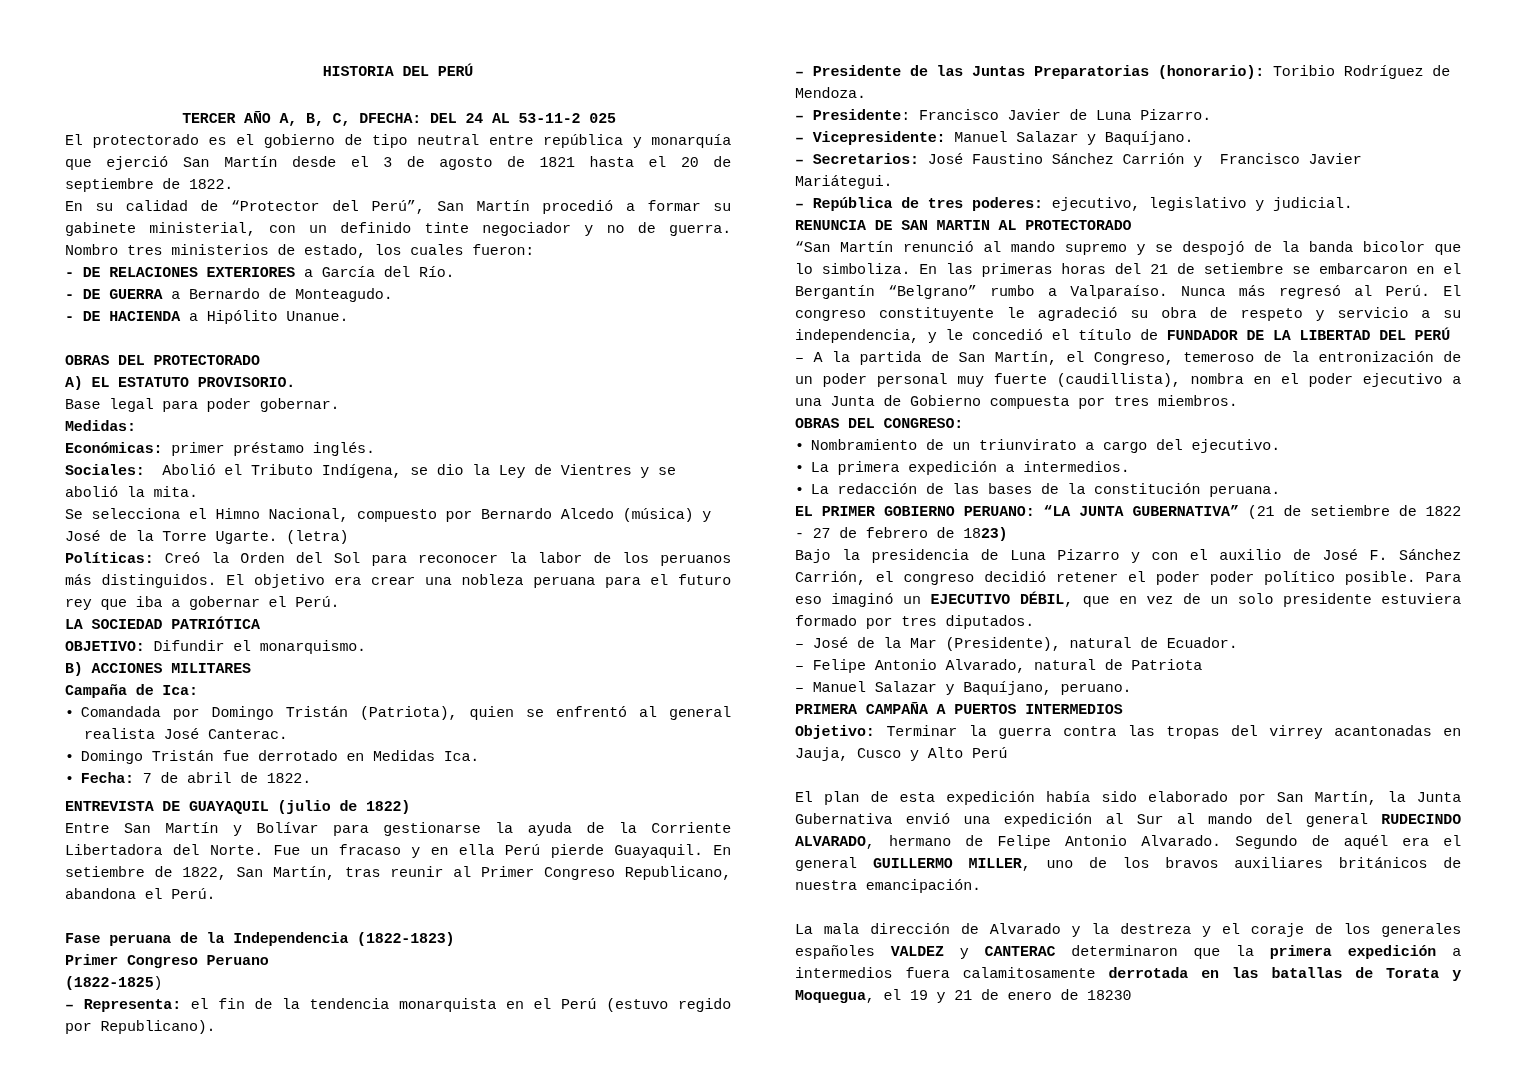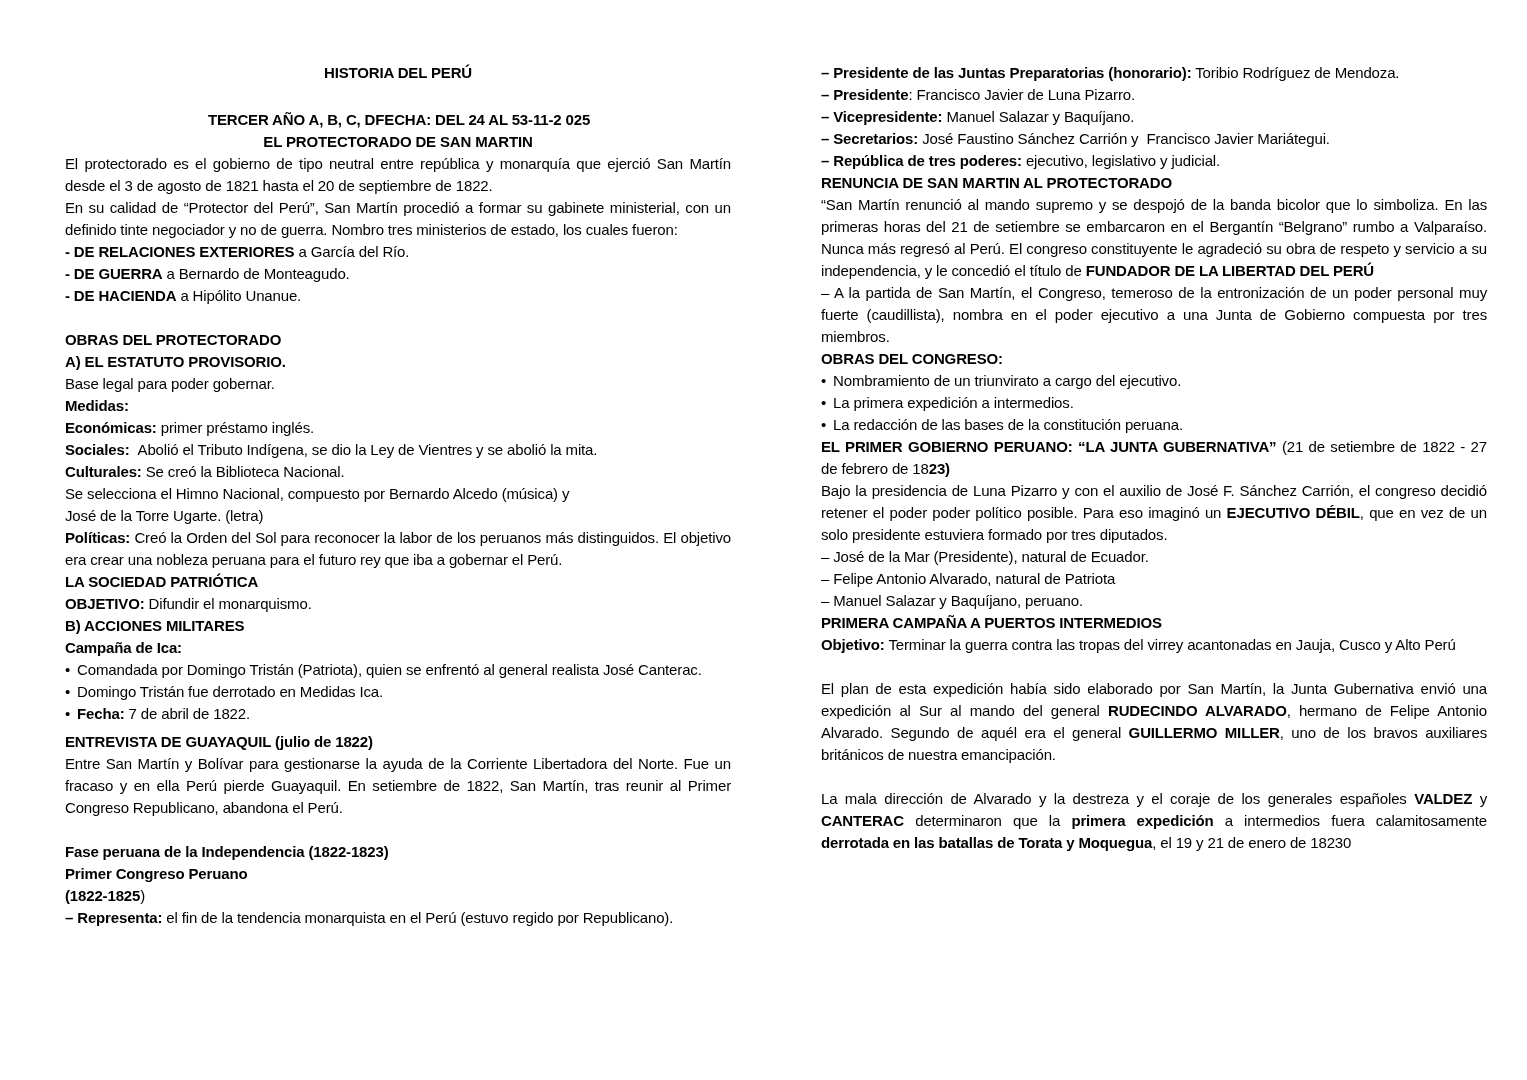--- a/index.html
+++ b/index.html
@@ -6,21 +6,21 @@
   html, body { width: 1527px; height: 1080px; }
   body {
     background: #ffffff;
     color: #000000;
     font-family: "Liberation Sans", sans-serif;
     font-size: 15px;
     letter-spacing: -0.15px;
     line-height: 22px;
     overflow: hidden;
   }
-  .page { display: flex; gap: 90px; padding: 62px 65px 0 65px; }
+  .page { display: flex; gap: 64px; padding: 62px 65px 0 65px; font-family: Liberation Mono, monospace; }
   .column { width: 666px; flex: 0 0 666px; }
   .b { font-weight: bold; }
   .block { min-height: 22px; }
   .center { text-align: center; }
   .justify { text-align: justify; }
   .bullet { padding-left: 19px; text-indent: -19px; }
   .bullet .marker { margin-right: 7px; }
   .split {
     display: flex;
     justify-content: center;
@@ -35,34 +35,32 @@
 </head>
 <body>
 
 <div class="page">
   <div class="column">
       <div class="block center"><span class="b">HISTORIA DEL PERÚ</span></div>
       <div class="block split">
         <span>TERCER AÑO A, B, C, D</span>
         <span>FECHA: DEL 24 AL 53-11-2 025</span>
       </div>
-      <div class="block center"><span class="b">EL PROTECTORADO DE SAN MARTIN</span></div>
       <div class="block justify"><span>El protectorado es el gobierno de tipo neutral entre república y monarquía que ejerció San Martín desde el 3 de agosto de 1821 hasta el 20 de septiembre de 1822.</span></div>
       <div class="block justify"><span>En su calidad de “Protector del Perú”, San Martín procedió a formar su gabinete ministerial, con un definido tinte negociador y no de guerra. Nombro tres ministerios de estado, los cuales fueron:</span></div>
       <div class="block"><span class="b">- DE RELACIONES EXTERIORES</span><span> a García del Río.</span></div>
       <div class="block"><span class="b">- DE GUERRA</span><span> a Bernardo de Monteagudo.</span></div>
       <div class="block"><span class="b">- DE HACIENDA</span><span> a Hipólito Unanue.</span></div>
       <div class="spacer"></div>
       <div class="block"><span class="b">OBRAS DEL PROTECTORADO</span></div>
       <div class="block"><span class="b">A) EL ESTATUTO PROVISORIO.</span></div>
       <div class="block"><span>Base legal para poder gobernar.</span></div>
       <div class="block"><span class="b">Medidas:</span></div>
       <div class="block"><span class="b">Económicas:</span><span> primer préstamo inglés.</span></div>
       <div class="block"><span class="b">Sociales:</span><span> &nbsp;Abolió el Tributo Indígena, se dio la Ley de Vientres y se abolió la mita.</span></div>
-      <div class="block"><span class="b">Culturales:</span><span> Se creó la Biblioteca Nacional.</span></div>
       <div class="block"><span>Se selecciona el Himno Nacional, compuesto por Bernardo Alcedo (música) y</span></div>
       <div class="block"><span>José de la Torre Ugarte. (letra)</span></div>
       <div class="block justify"><span class="b">Políticas:</span><span> Creó la Orden del Sol para reconocer la labor de los peruanos más distinguidos. El objetivo era crear una nobleza peruana para el futuro rey que iba a gobernar el Perú.</span></div>
       <div class="block"><span class="b">LA SOCIEDAD PATRIÓTICA</span></div>
       <div class="block"><span class="b">OBJETIVO:</span><span> Difundir el monarquismo.</span></div>
       <div class="block"><span class="b">B) ACCIONES MILITARES</span></div>
       <div class="block"><span class="b">Campaña de Ica:</span></div>
       <div class="block bullet justify"><span class="marker">•</span><span>Comandada por Domingo Tristán (Patriota), quien se enfrentó al general realista José Canterac.</span></div>
       <div class="block bullet"><span class="marker">•</span><span>Domingo Tristán fue derrotado en Medidas Ica.</span></div>
       <div class="block bullet"><span class="marker">•</span><span class="b">Fecha:</span><span> 7 de abril de 1822.</span></div>

